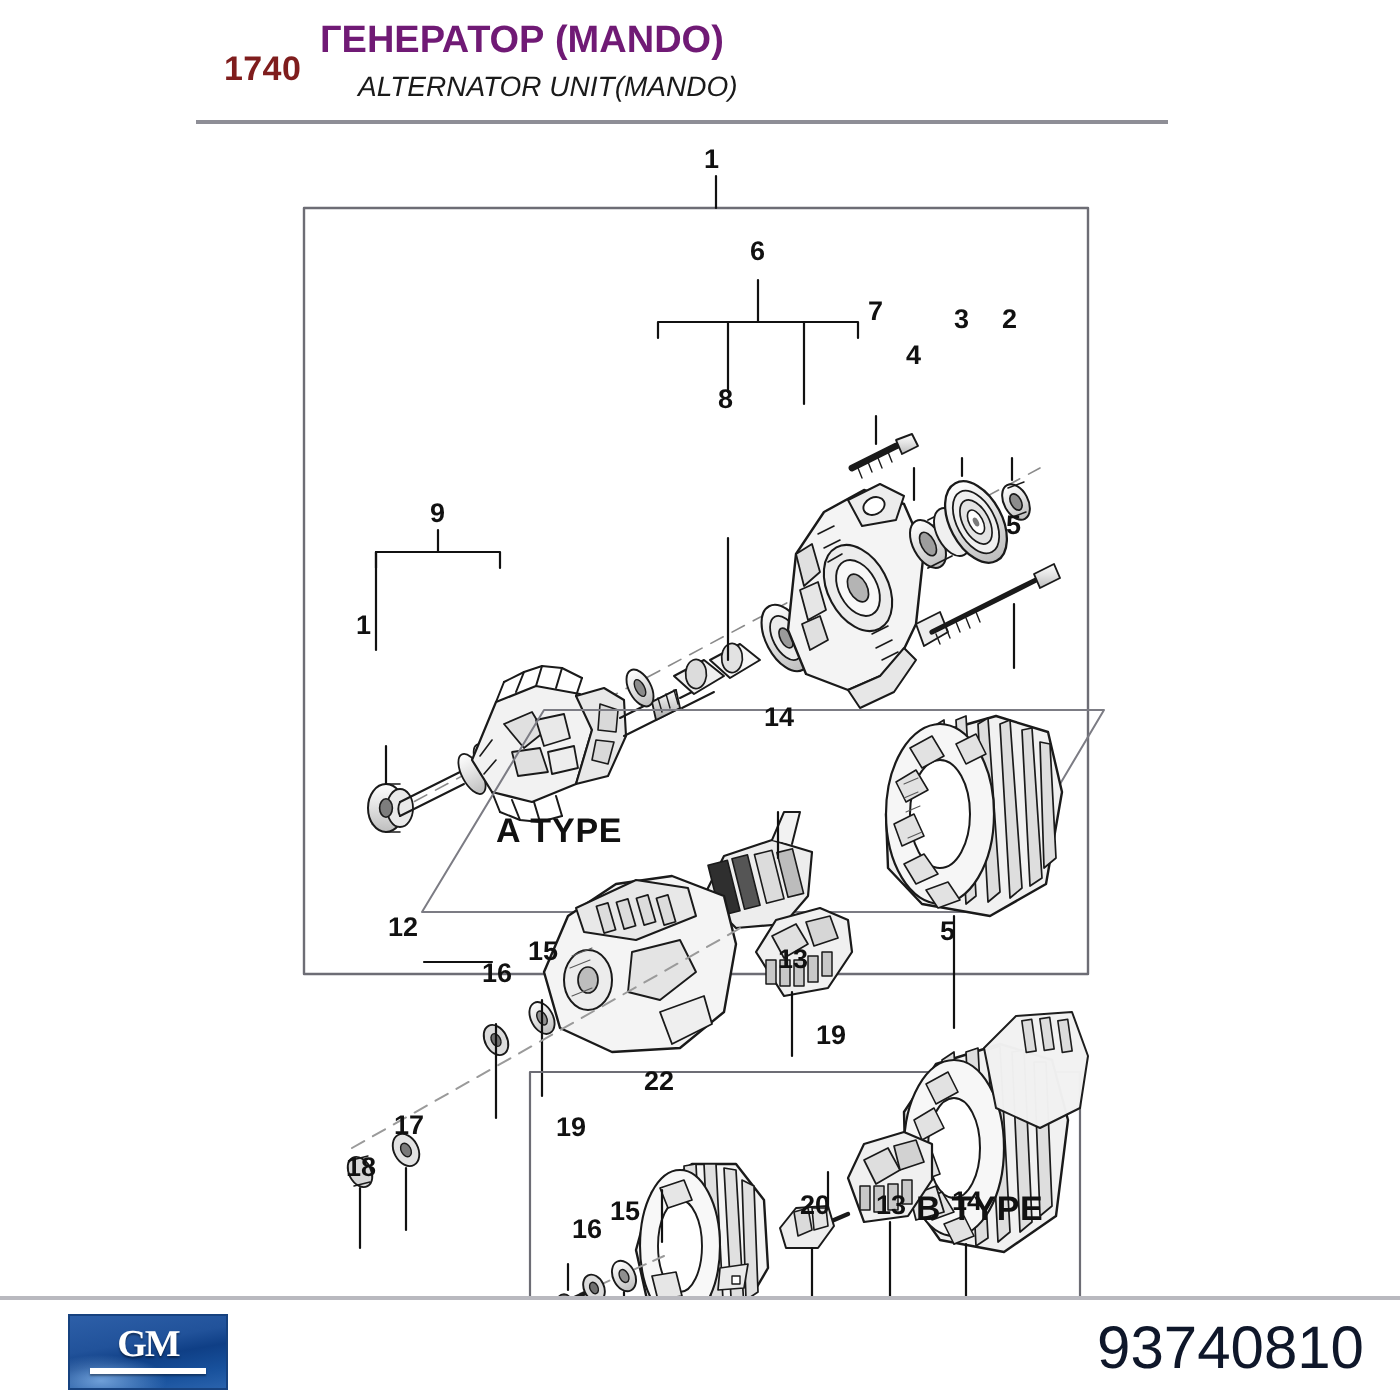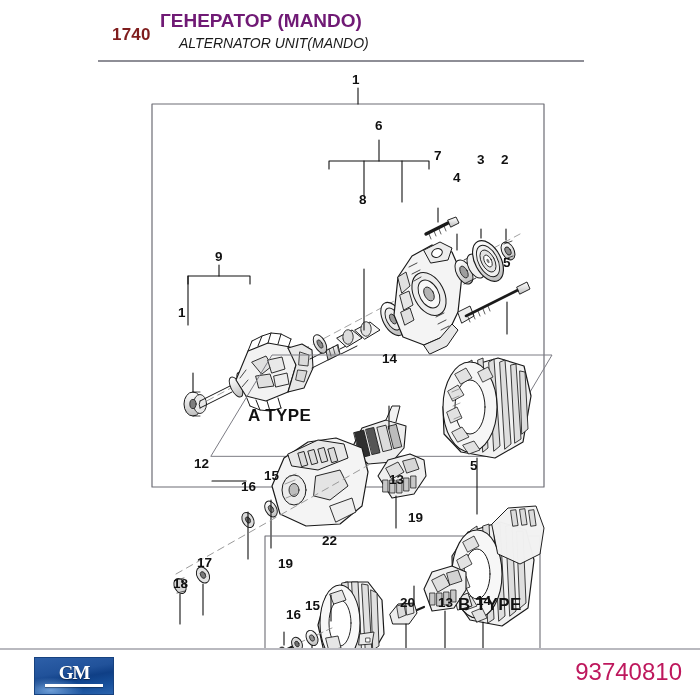--- a/index.html
+++ b/index.html
@@ -51,21 +51,21 @@
     letter-spacing:-1px;
     text-shadow:0 1px 1px rgba(0,0,0,.45);
     font-family:"Liberation Serif", serif;
   }
   .gm-logo .gm-bar{
     position:absolute;left:10px;right:10px;top:26px;height:3px;background:#ffffff;
     box-shadow:0 1px 1px rgba(0,0,0,.35);
   }
   .part-no{
     position:absolute;right:18px;top:658px;
-    font-size:24px;color:#be185d;letter-spacing:0px;
+    font-size:30px;color:#0f172a;letter-spacing:0px;
   }
 
   
   #canvas{position:absolute;left:0;top:62px;width:700px;height:586px;}
   #canvas svg{display:block;}
 
   .lbl{
     position:absolute;
     font-size:13.5px;font-weight:bold;color:#111;
     font-family:"Liberation Sans", sans-serif;

